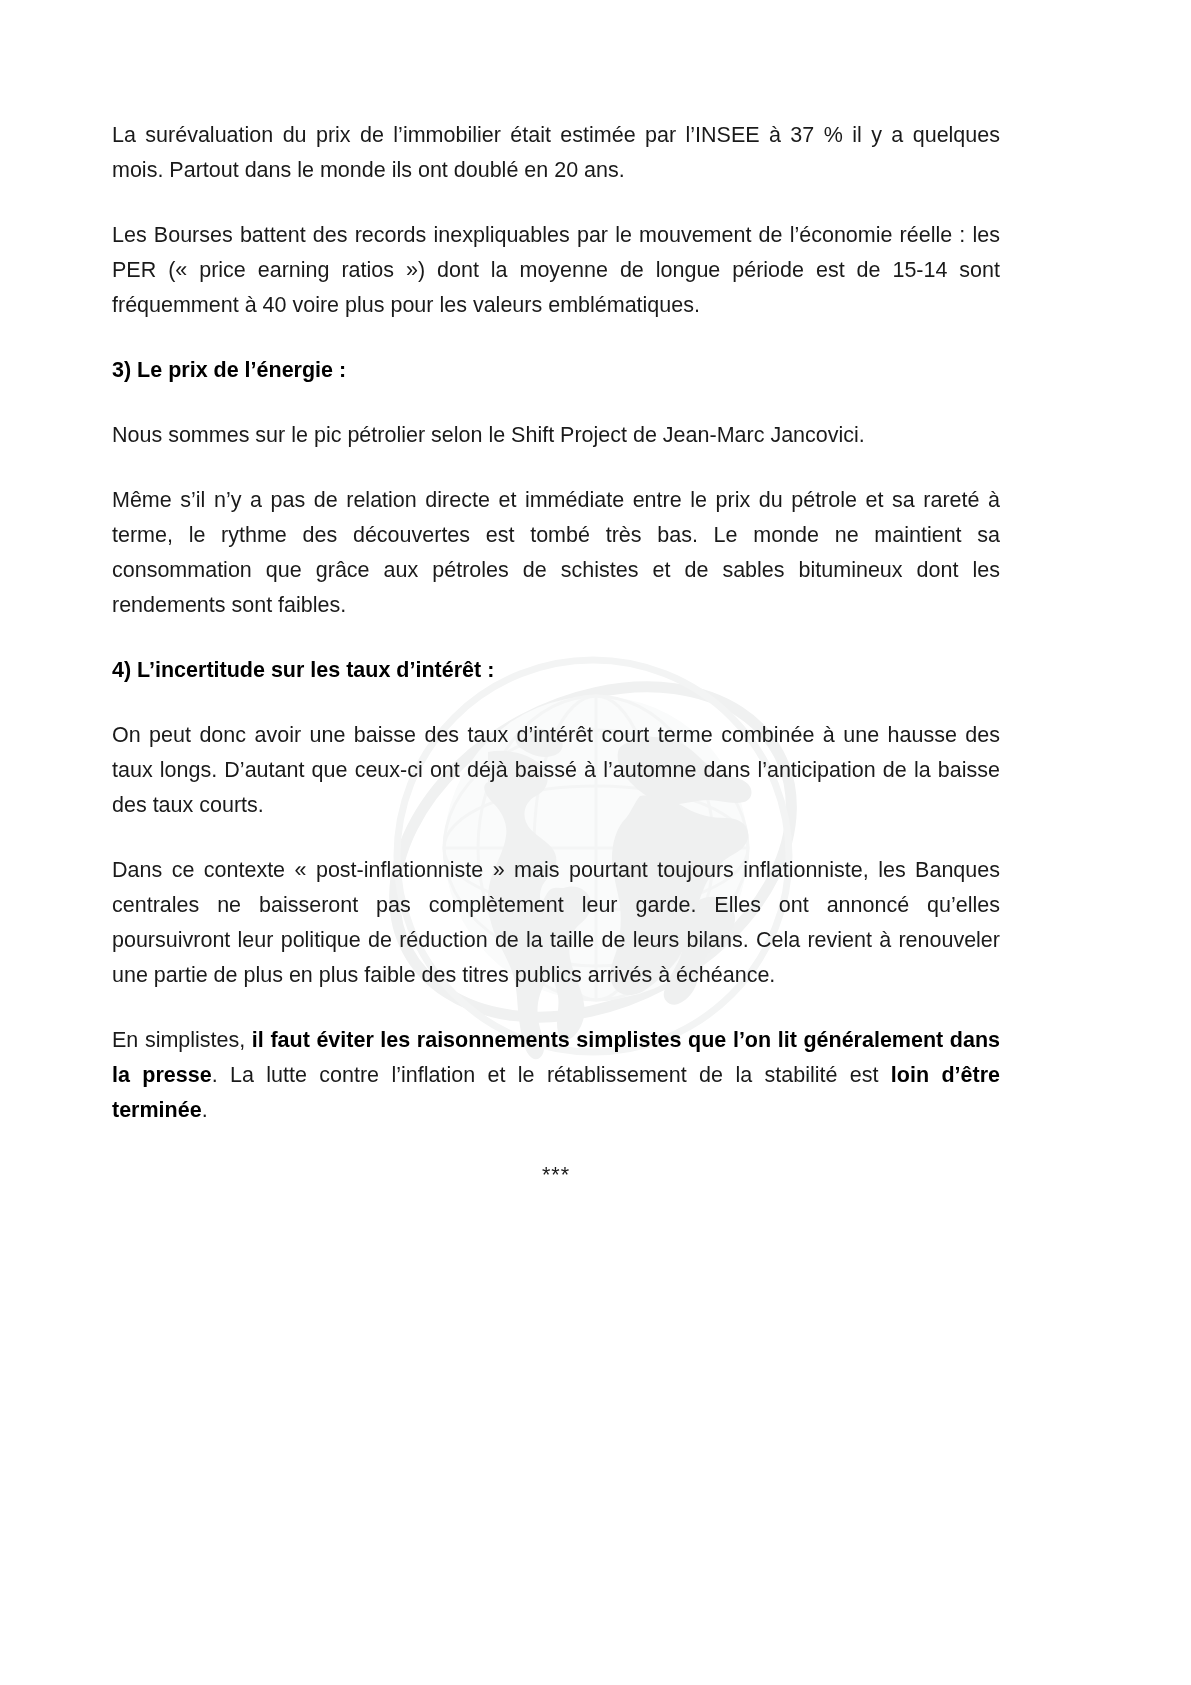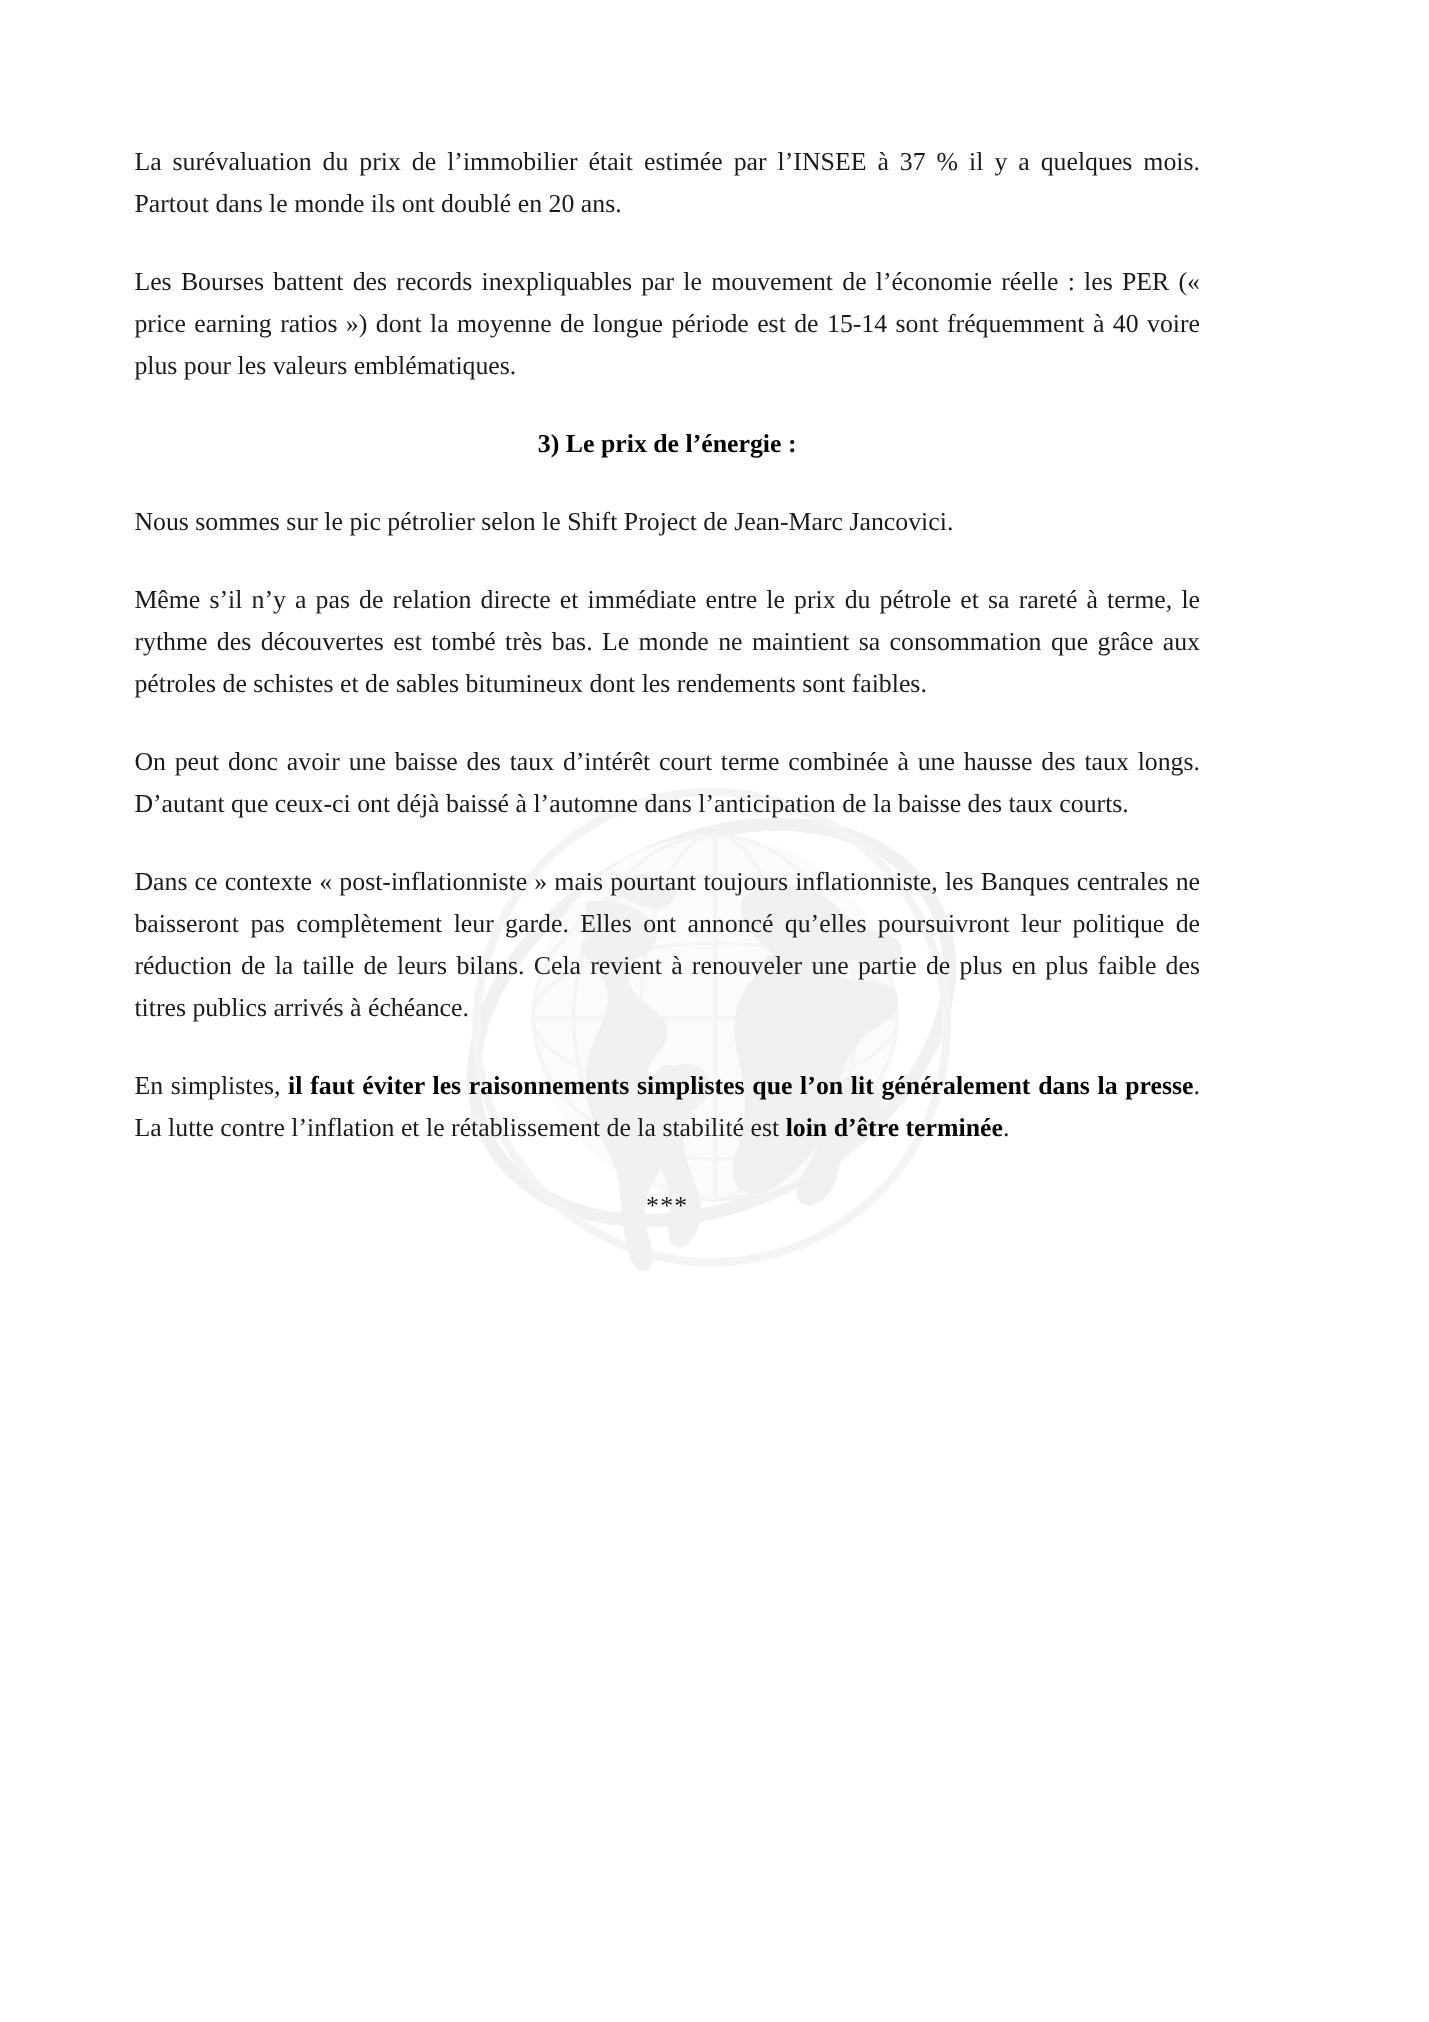--- a/index.html
+++ b/index.html
@@ -8,21 +8,21 @@
     padding: 0;
     background: #ffffff;
   }
 
   .page {
     position: relative;
     width: 1191px;
     height: 1685px;
     background: #ffffff;
     overflow: hidden;
-    font-family: Liberation Serif, serif;
+    font-family: Liberation Sans, sans-serif;
   }
 
   
   .watermark {
     position: absolute;
     left: 368px;
     top: 620px;
     width: 450px;
     height: 450px;
     pointer-events: none;
@@ -50,21 +50,21 @@
     -webkit-hyphens: none;
     hyphens: none;
   }
 
   p.heading {
     margin: 0 0 30px 0;
     font-size: 21.5px;
     line-height: 35px;
     font-weight: bold;
     color: #000000;
-    text-align: center;
+    text-align: left;
   }
 
   p.stars {
     margin: 28px 0 54px 0;
     font-size: 21.5px;
     line-height: 35px;
     color: #1a1a1a;
     text-align: center;
     letter-spacing: 1px;
   }
@@ -132,20 +132,21 @@
 
 
     <p class="heading">3) Le prix de l’énergie :</p>
 
     <p class="para">Nous sommes sur le pic pétrolier selon le Shift Project de Jean-Marc Jancovici.</p>
 
     <p class="para">Même s’il n’y a pas de relation directe et immédiate entre le prix du pétrole et sa rareté à terme, le rythme des découvertes est tombé très bas. Le monde ne maintient sa consommation que grâce aux pétroles de schistes et de sables bitumineux dont les rendements sont faibles.</p>
 
 
 
+    <p class="heading">4) L’incertitude sur les taux d’intérêt :</p>
 
     <p class="para">On peut donc avoir une baisse des taux d’intérêt court terme combinée à une hausse des taux longs. D’autant que ceux-ci ont déjà baissé à l’automne dans l’anticipation de la baisse des taux courts.</p>
 
     <p class="para">Dans ce contexte « post-inflationniste » mais pourtant toujours inflationniste, les Banques centrales ne baisseront pas complètement leur garde. Elles ont annoncé qu’elles poursuivront leur politique de réduction de la taille de leurs bilans. Cela revient à renouveler une partie de plus en plus faible des titres publics arrivés à échéance.</p>
 
     <p class="para"><span>En simplistes, </span><b class="strong">il faut éviter les raisonnements simplistes que l’on lit généralement dans la presse</b><span>. La lutte contre l’inflation et le rétablissement de la stabilité est </span><b class="strong">loin d’être terminée</b><span>.</span></p>
 
     <p class="stars">***</p>
 
     <div class="spacer-lg"></div>

